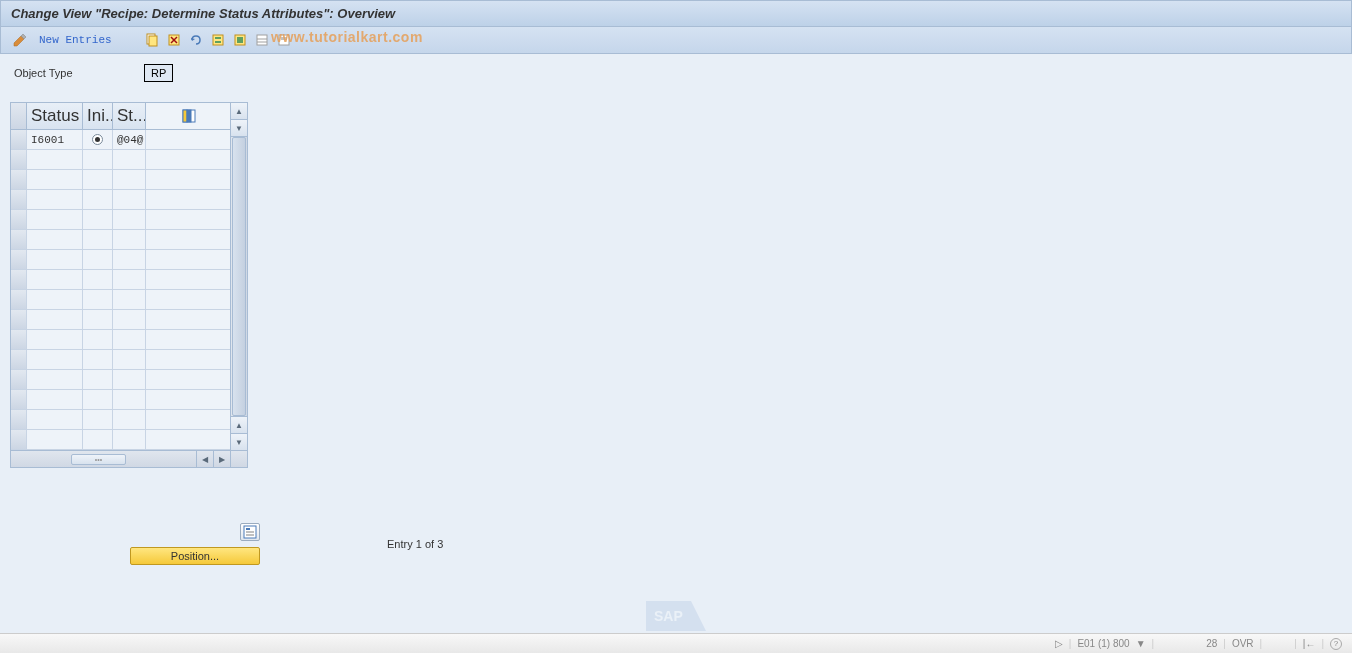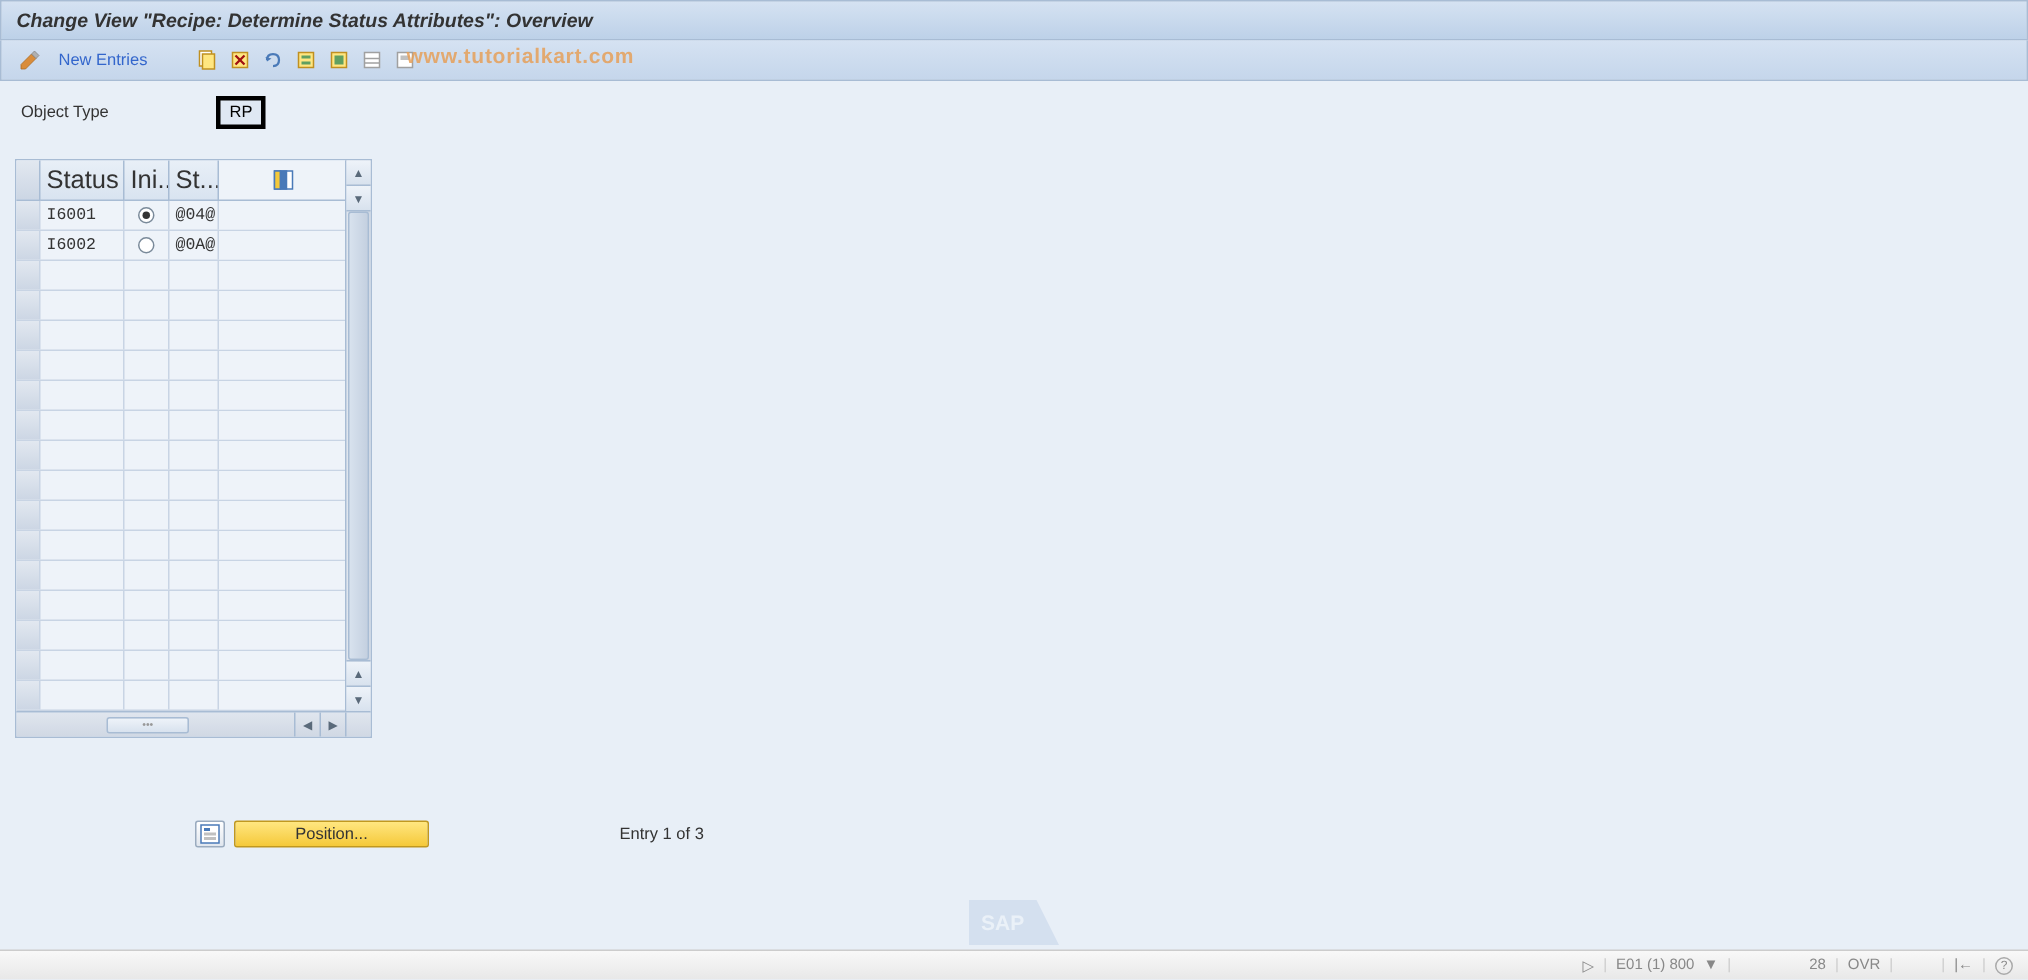--- a/index.html
+++ b/index.html
@@ -46,20 +46,21 @@
       align-items: center;
       justify-content: center;
       cursor: pointer;
     }
     
     .toolbar-text-button {
       color: #3366cc;
       cursor: pointer;
       padding: 0 6px;
       margin-right: 21px;
+      font-family: Liberation Mono, monospace;
     }
     
     .svg-icon {
       width: 16px;
       height: 16px;
     }
     
     .watermark {
       position: absolute;
       left: 270px;
@@ -84,21 +85,21 @@
     }
     
     .object-type-label {
       font-size: 11px;
       color: #333;
       width: 120px;
     }
     
     .object-type-value {
       background: #dfe8f3;
-      border: 3px solid #000000;
+      border: 1px solid #000000;
       padding: 2px 6px;
       font-size: 11px;
       min-width: 22px;
       display: inline-block;
     }
     
     .table-panel {
       background: #e8eff7;
       border: 1px solid #a8bcd4;
       width: 238px;
@@ -277,23 +278,24 @@
     .bottom-area {
       margin-top: 55px;
       margin-left: 120px;
       display: flex;
       align-items: center;
       gap: 110px;
     }
     
     .position-btn {
       display: flex;
-      align-items: flex-start;
+      align-items: flex-end;
       gap: 6px;
       cursor: pointer;
+      flex-direction: column;
     }
     
     .position-btn-icon {
       width: 20px;
       height: 18px;
       background: linear-gradient(to bottom, #fff, #e0e6ee);
       border: 1px solid #9aabbf;
       border-radius: 2px;
       display: flex;
       align-items: center;
@@ -433,29 +435,20 @@
         </div>
 
         <div class="table-data-rows" id="table-rows">
             <div class="table-data-row">
               <div class="td col-sel" style="background: linear-gradient(rgb(226, 232, 240), rgb(204, 214, 228));"></div>
               <div class="td col-status">I6001</div>
               <div class="td col-ini">
                 <div class="radio-circle selected"></div>
               </div>
               <div class="td col-st">@04@</div>
-              <div class="td col-spacer"></div>
-            </div>
-            <div class="table-data-row">
-              <div class="td col-sel" style="background: linear-gradient(rgb(226, 232, 240), rgb(204, 214, 228));"></div>
-              <div class="td col-status">I6002</div>
-              <div class="td col-ini">
-                <div class="radio-circle"></div>
-              </div>
-              <div class="td col-st">@0A@</div>
               <div class="td col-spacer"></div>
             </div>
             <div class="table-data-row">
               <div class="td col-sel" style="background: linear-gradient(rgb(226, 232, 240), rgb(204, 214, 228));"></div>
               <div class="td col-status"></div>
               <div class="td col-ini"></div>
               <div class="td col-st"></div>
               <div class="td col-spacer"></div>
             </div>
             <div class="table-data-row">

